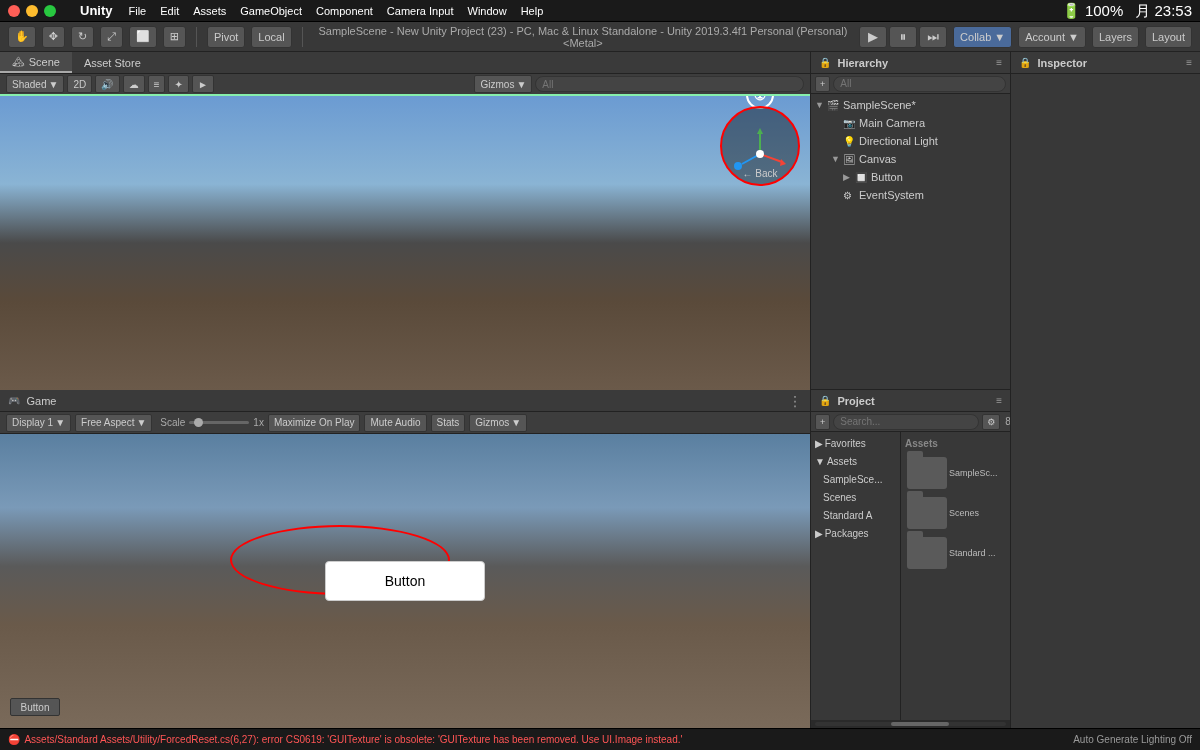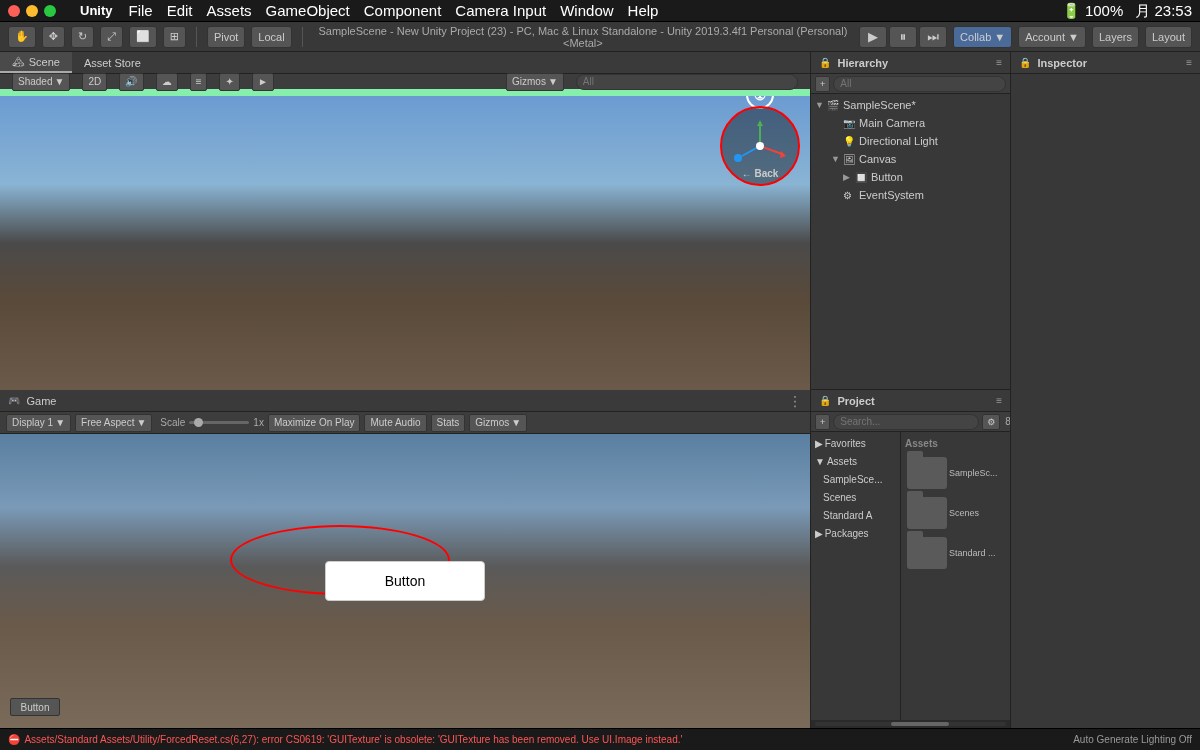--- a/index.html
+++ b/index.html
@@ -24,21 +24,21 @@
       color: #fff;
       font-size: 13px;
       border-bottom: 1px solid #000;
       position: relative;
     }
     .mac-dots { display: flex; gap: 6px; align-items: center; }
     .mac-dot { width: 12px; height: 12px; border-radius: 50%; }
     .mac-dot.red { background: #ff5f57; }
     .mac-dot.yellow { background: #febc2e; }
     .mac-dot.green { background: #28c840; }
-    .menu-items { display: flex; gap: 14px; font-size: 15px; }
+    .menu-items { display: flex; gap: 14px; font-size: 11px; }
     .menu-item { color: #fff; cursor: pointer; }
     .menu-title { font-weight: bold; margin-left: 8px; }
     .menu-bar-right {
       position: absolute; right: 8px; top: 0; height: 22px;
       display: flex; align-items: center; gap: 12px; font-size: 15px;
     }
 
     
     #unity-toolbar {
       height: 30px;
@@ -110,23 +110,23 @@
       color: #ccc;
       background: #3a3a3a;
     }
     .scene-tab.active { background: #4a4a4a; border-bottom: 2px solid #aaa; }
     .scene-tab-icon { font-size: 10px; }
     .scene-toolbar {
       height: 22px;
       background: #3d3d3d;
       display: flex;
       align-items: center;
-      padding: 0 12px;
-      gap: 12px;
-      border-bottom: 7px solid #86efac;
+      padding: 0 6px;
+      gap: 3px;
+      border-bottom: 2px solid #86efac;
       flex-shrink: 0;
     }
     .scene-tool-btn {
       height: 18px;
       padding: 0 5px;
       background: #555;
       border: 1px solid #333;
       border-radius: 2px;
       color: #ccc;
       font-size: 10px;
@@ -219,24 +219,23 @@
       width: 80px;
       height: 80px;
     }
     .gizmo-circle {
       width: 80px;
       height: 80px;
       border-radius: 50%;
       border: 2px solid red;
       background: rgba(0,0,0,0.4);
       display: flex;
-      align-items: center;
+      align-items: flex-end;
       justify-content: center;
       position: relative;
-      font-weight: bold;
     }
     .gizmo-number {
       position: absolute;
       top: -25px;
       left: 50%;
       transform: translateX(-50%);
       width: 28px;
       height: 28px;
       border-radius: 50%;
       border: 2px solid #fff;

